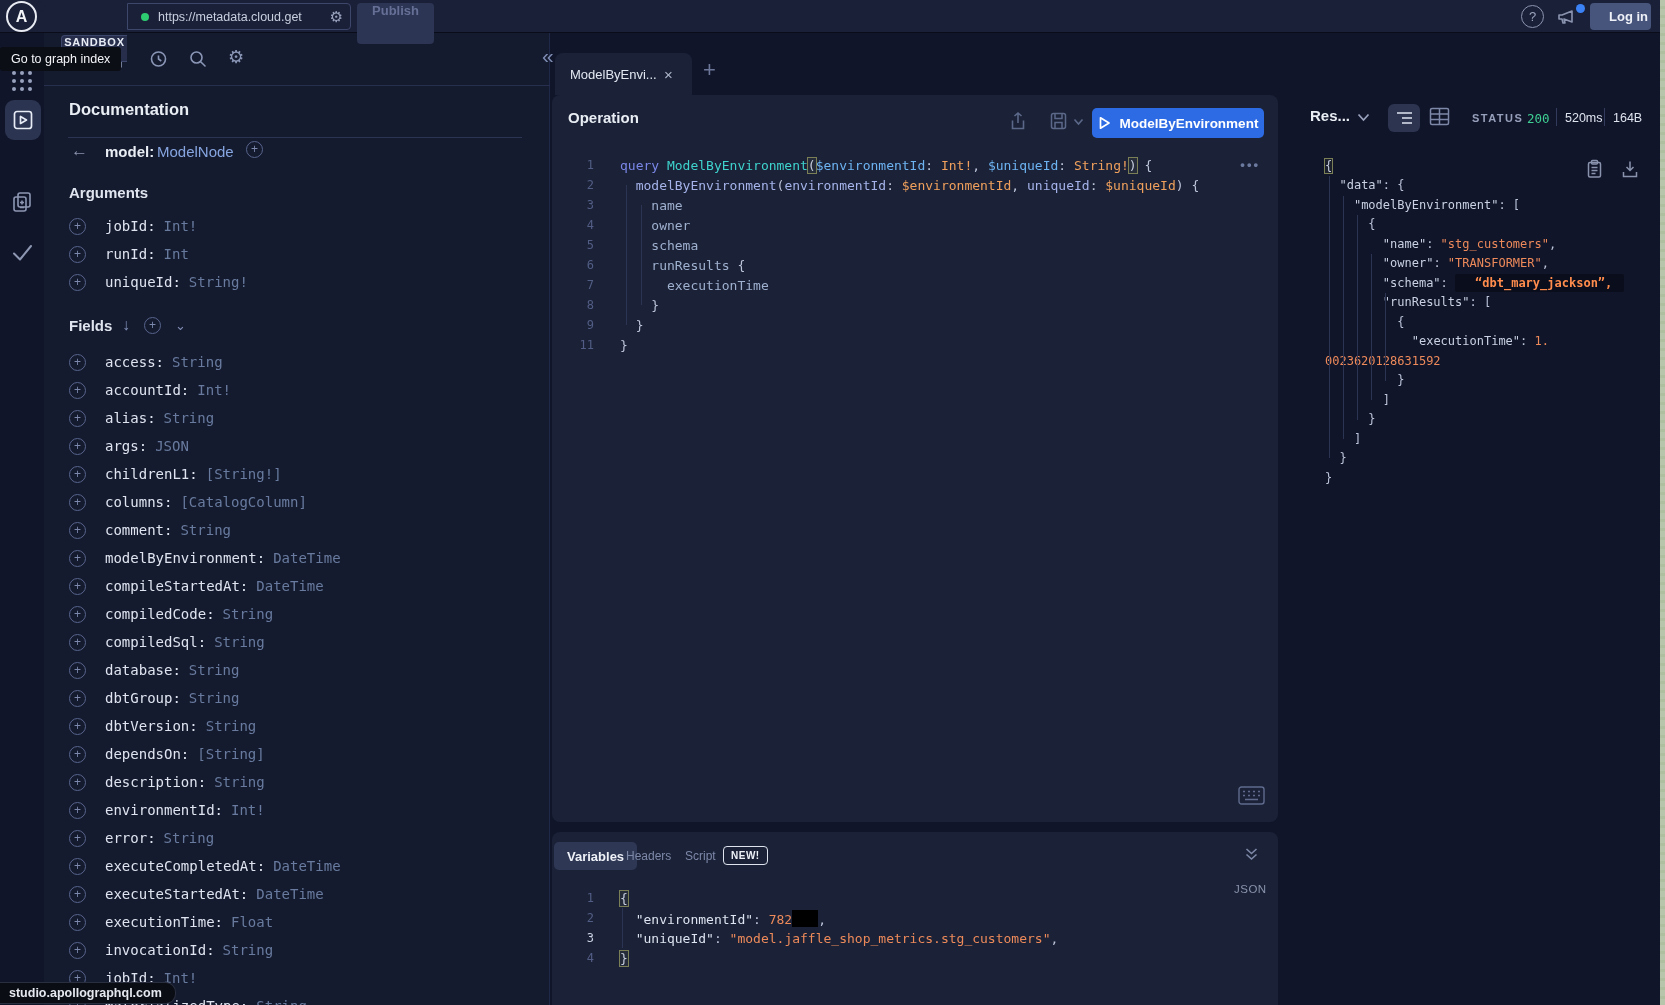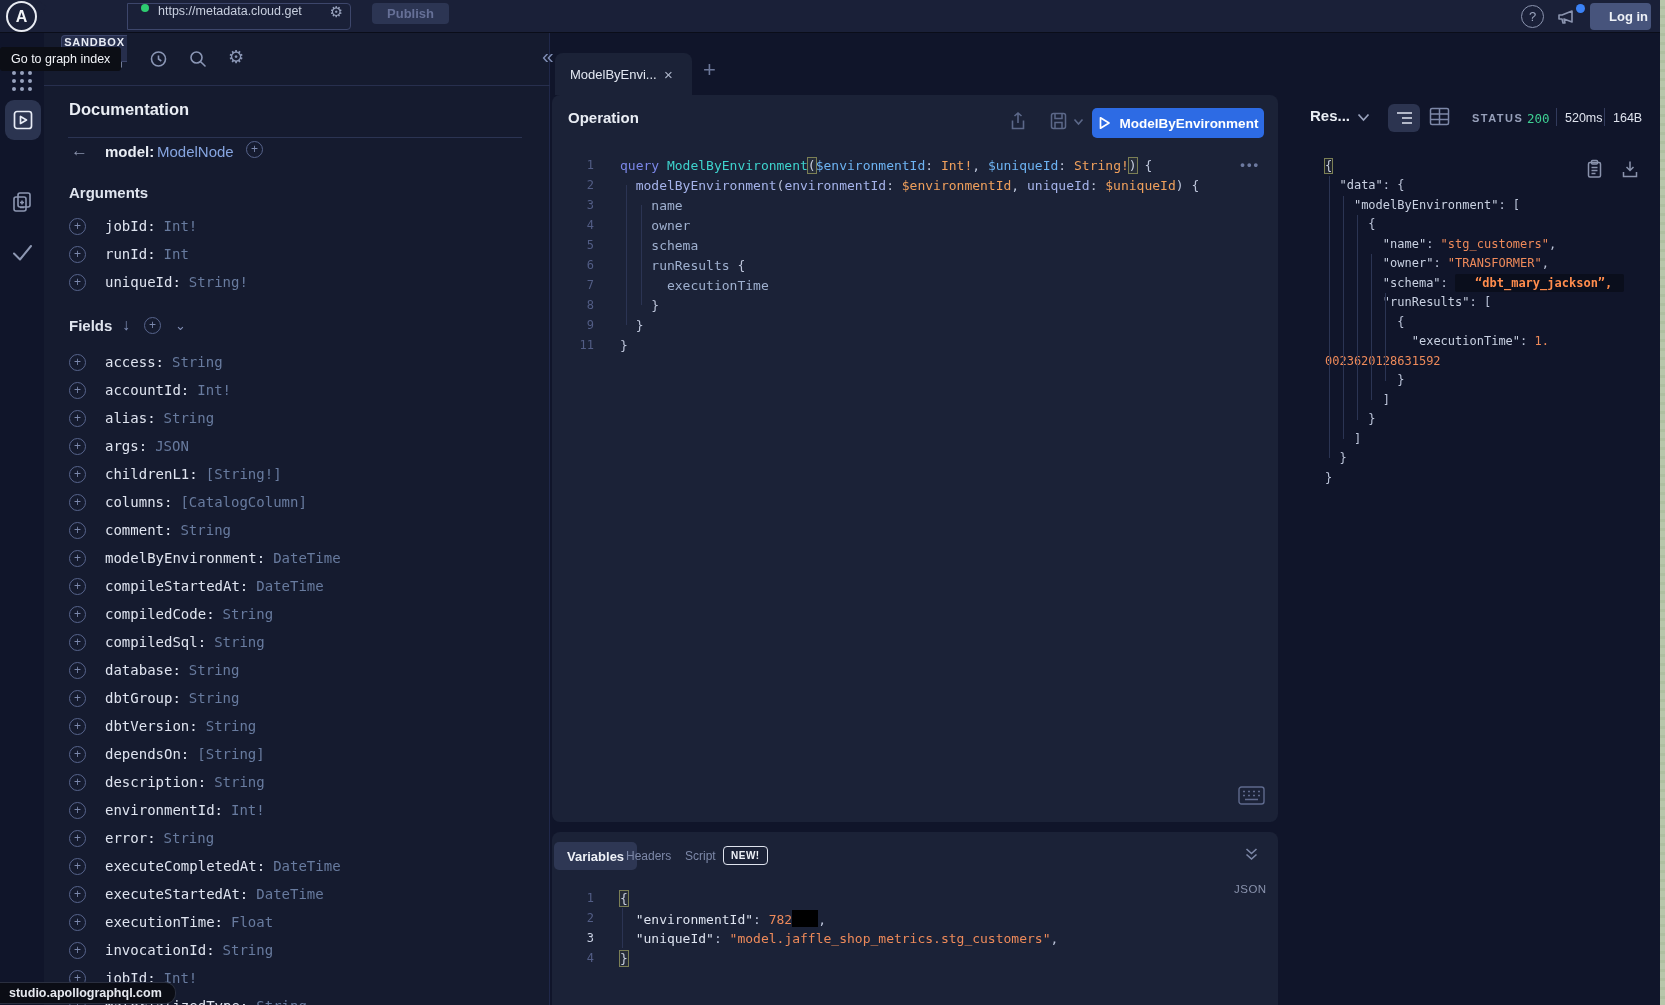--- a/index.html
+++ b/index.html
@@ -19,28 +19,28 @@
     display:flex; align-items:center; justify-content:center;
     font-weight:bold; font-size:16px; color:#f2f4f8; }
   .logo-notch { position:absolute; left:28px; top:0px; width:9px; height:7px;
     background:#1a2038; transform:rotate(35deg); }
   .sandbox-badge { position:absolute; left:61px; top:3px; height:27px; width:66px;
     background:#262e4c; border:1px solid #3d466b; border-right:none;
     border-radius:4px 0 0 4px; display:flex; justify-content:center;
     font-size:11px; font-weight:bold; letter-spacing:.8px; color:#e8ecf5;margin-top:32px; }
   .url-box { position:absolute; left:127px; top:3px; height:27px; width:224px;
     border:1px solid #3d466b; border-radius:0 4px 4px 0;
-    display:flex; align-items:flex-start; overflow:hidden; }
+    display:flex; align-items:center; overflow:hidden; }
   .green-dot { width:8px; height:8px; border-radius:50%; background:#2ecc71;
     margin-left:13px; flex:none; }
   .url-text { font-size:12.5px; color:#c8cfdf; margin-left:9px; white-space:nowrap;
     overflow:hidden; flex:1; }
   .url-gear { flex:none; margin:0 7px 0 2px; color:#98a2bd; font-size:15px; line-height:1; }
-  .publish-btn { position:absolute; left:372px; top:3px; height:21px; width:77px;
-    background:#2c3553; border-radius:4px; display:flex; align-items:center; justify-content:center;
+  .publish-btn { position:absolute; left:357px; top:3px; height:41px; width:77px;
+    background:#2c3553; border-radius:4px; display:flex; justify-content:center;
     font-size:13px; font-weight:bold; color:#667097; }
   .help-btn { position:absolute; left:1521px; top:5px; width:23px; height:23px;
     border:1.5px solid #8b94af; border-radius:50%; color:#9ba4bd;
     display:flex; align-items:center; justify-content:center; font-size:13px; }
   .megaphone { position:absolute; left:1556px; top:6px; }
   .mega-dot { position:absolute; left:1576px; top:4px; width:9px; height:9px;
     border-radius:50%; background:#3b82f6; }
   .login-btn { position:absolute; left:1590px; top:3px; width:61px; height:27px;
     background:#47547c; border-radius:4px; display:flex; align-items:center; justify-content:center;
     font-size:13px; font-weight:bold; color:#eef1f7;padding-left:16px; }

